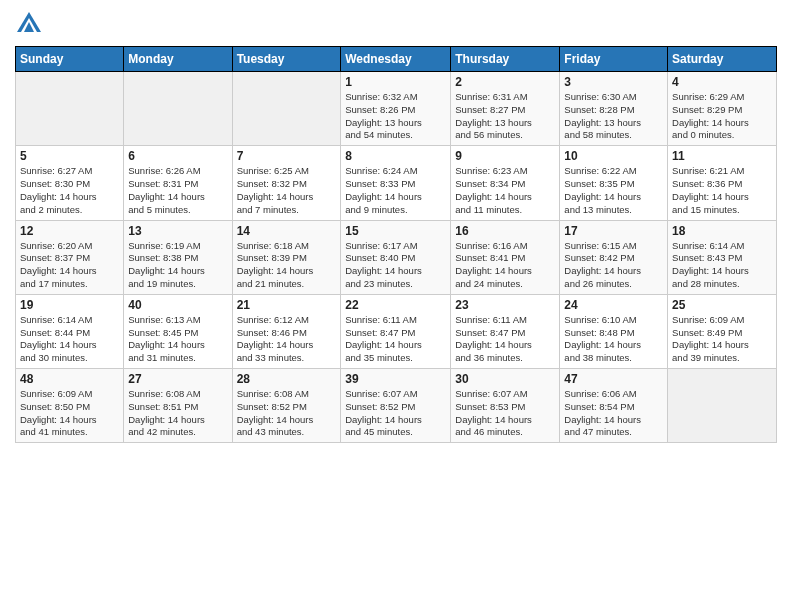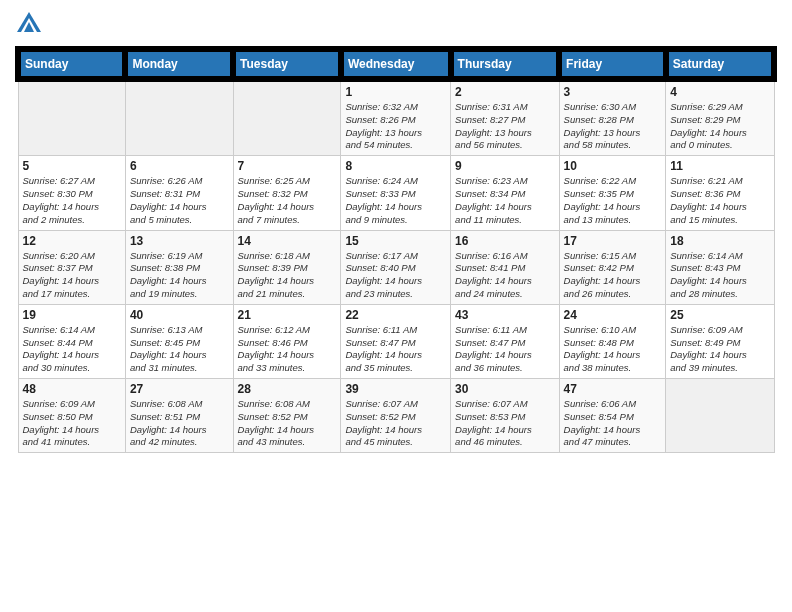--- a/index.html
+++ b/index.html
@@ -55,21 +55,21 @@
       width: 100%;
       border-collapse: collapse;
     }
     .calendar th {
       background: #2775b6;
       color: #fff;
       font-size: 12px;
       font-weight: bold;
       padding: 5px 4px;
       text-align: left;
-      border: 6px solid #000000;
+      border: 1px solid #000000;
     }
     .calendar td {
       border: 1px solid #ccc;
       vertical-align: top;
       padding: 3px 4px;
       width: 113px;
       min-height: 80px;
       font-size: 10px;
       color: #333;
       background: #fff;
@@ -84,21 +84,20 @@
       font-size: 12px;
       font-weight: bold;
       color: #222;
       display: block;
       margin-bottom: 2px;
     }
     .day-info {
       font-size: 9.5px;
       color: #333;
       line-height: 1.35;
-      font-style: italic;
     }
     .empty-cell {
       background: #f0f0f0 !important;
     }
   </style>
 </head>
 <body>
 
 <div class="page">
   <div class="header">
@@ -226,21 +225,21 @@
           </td>
           <td>
             <span class="day-number">21</span>
             <div class="day-info">Sunrise: 6:12 AM<br>Sunset: 8:46 PM<br>Daylight: 14 hours<br>and 33 minutes.</div>
           </td>
           <td>
             <span class="day-number">22</span>
             <div class="day-info">Sunrise: 6:11 AM<br>Sunset: 8:47 PM<br>Daylight: 14 hours<br>and 35 minutes.</div>
           </td>
           <td>
-            <span class="day-number">43</span>
+            <span class="day-number">23</span>
             <div class="day-info">Sunrise: 6:11 AM<br>Sunset: 8:47 PM<br>Daylight: 14 hours<br>and 36 minutes.</div>
           </td>
           <td>
             <span class="day-number">24</span>
             <div class="day-info">Sunrise: 6:10 AM<br>Sunset: 8:48 PM<br>Daylight: 14 hours<br>and 38 minutes.</div>
           </td>
           <td>
             <span class="day-number">25</span>
             <div class="day-info">Sunrise: 6:09 AM<br>Sunset: 8:49 PM<br>Daylight: 14 hours<br>and 39 minutes.</div>
           </td>

